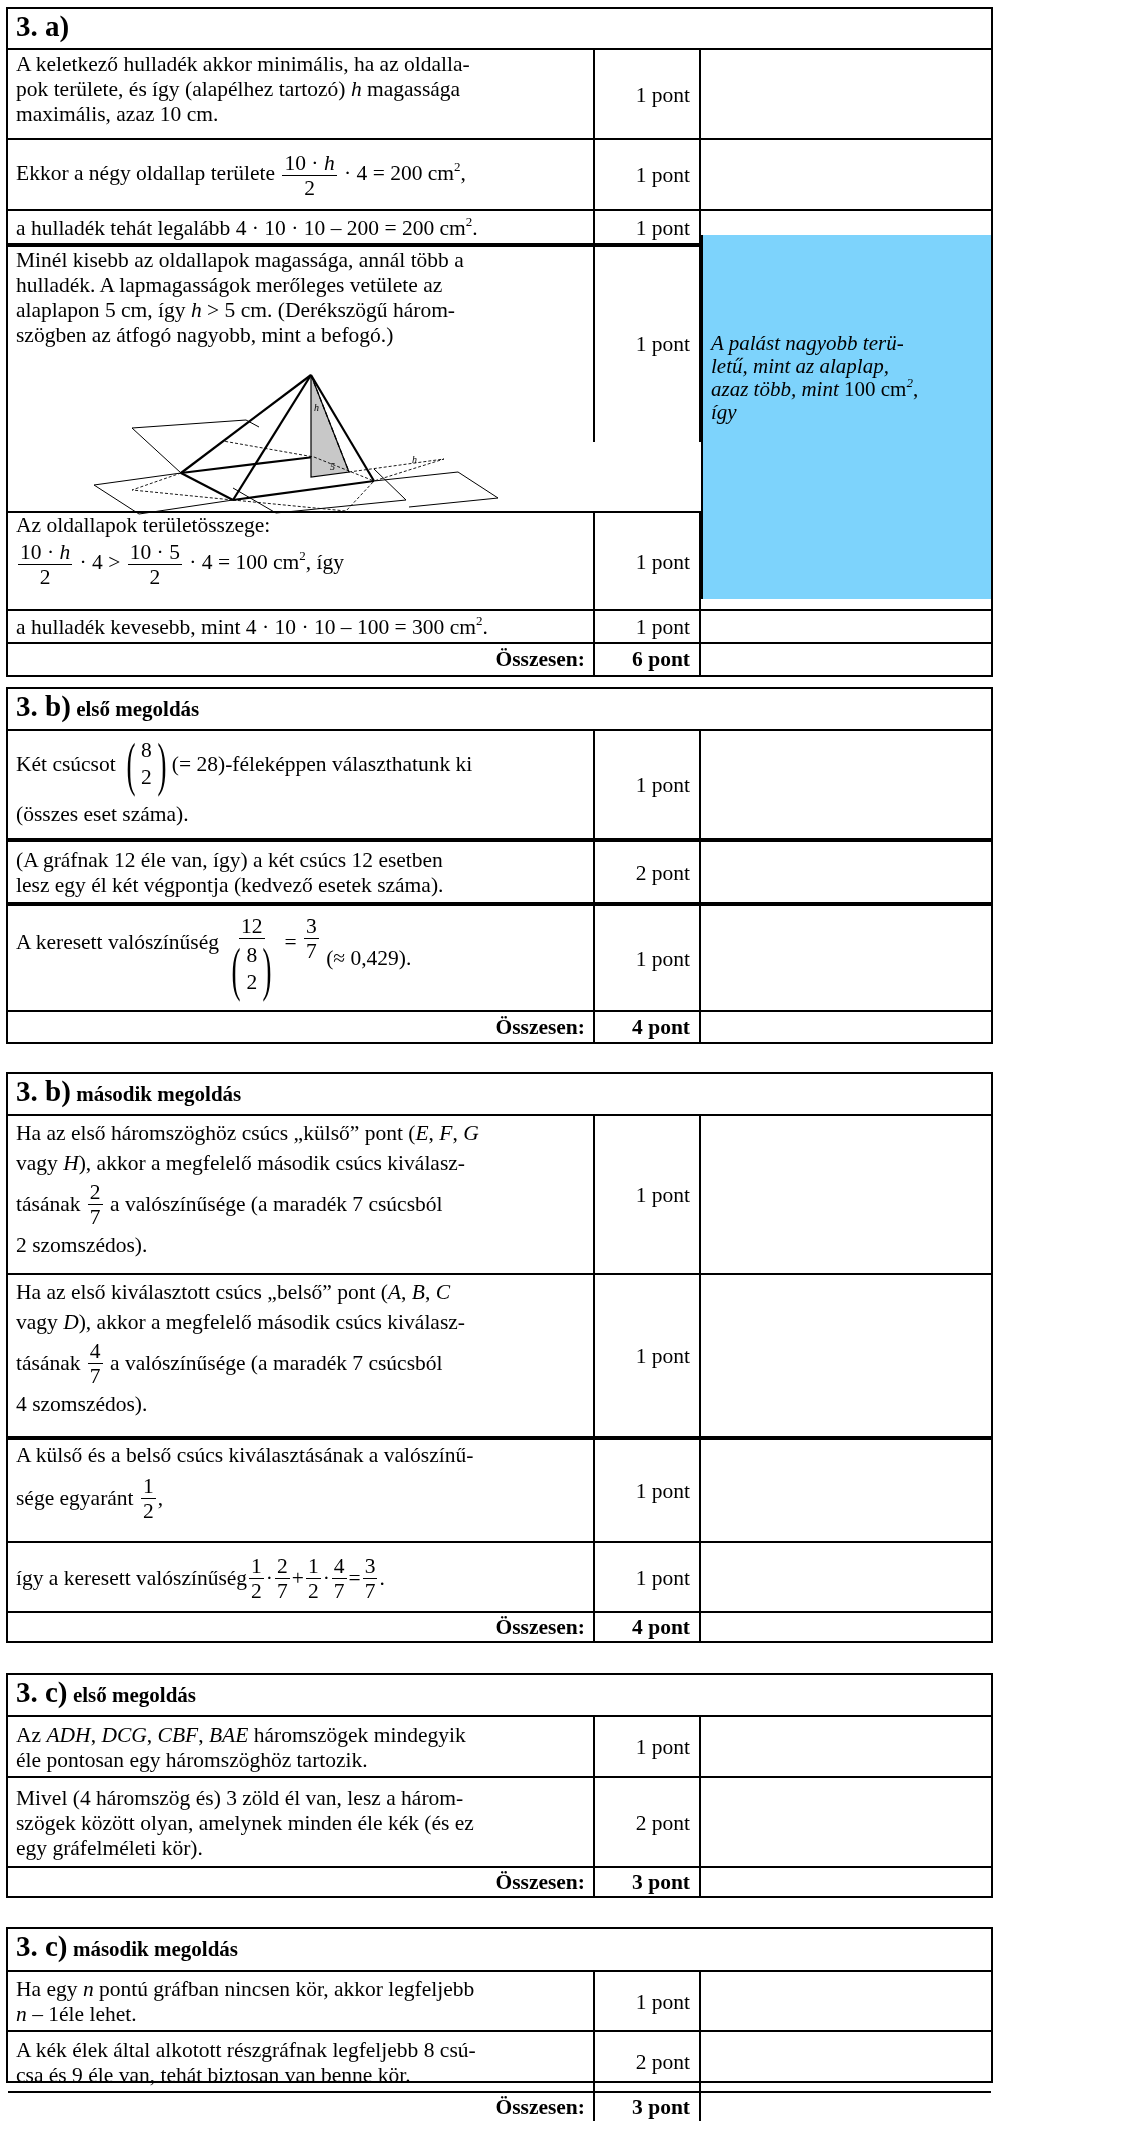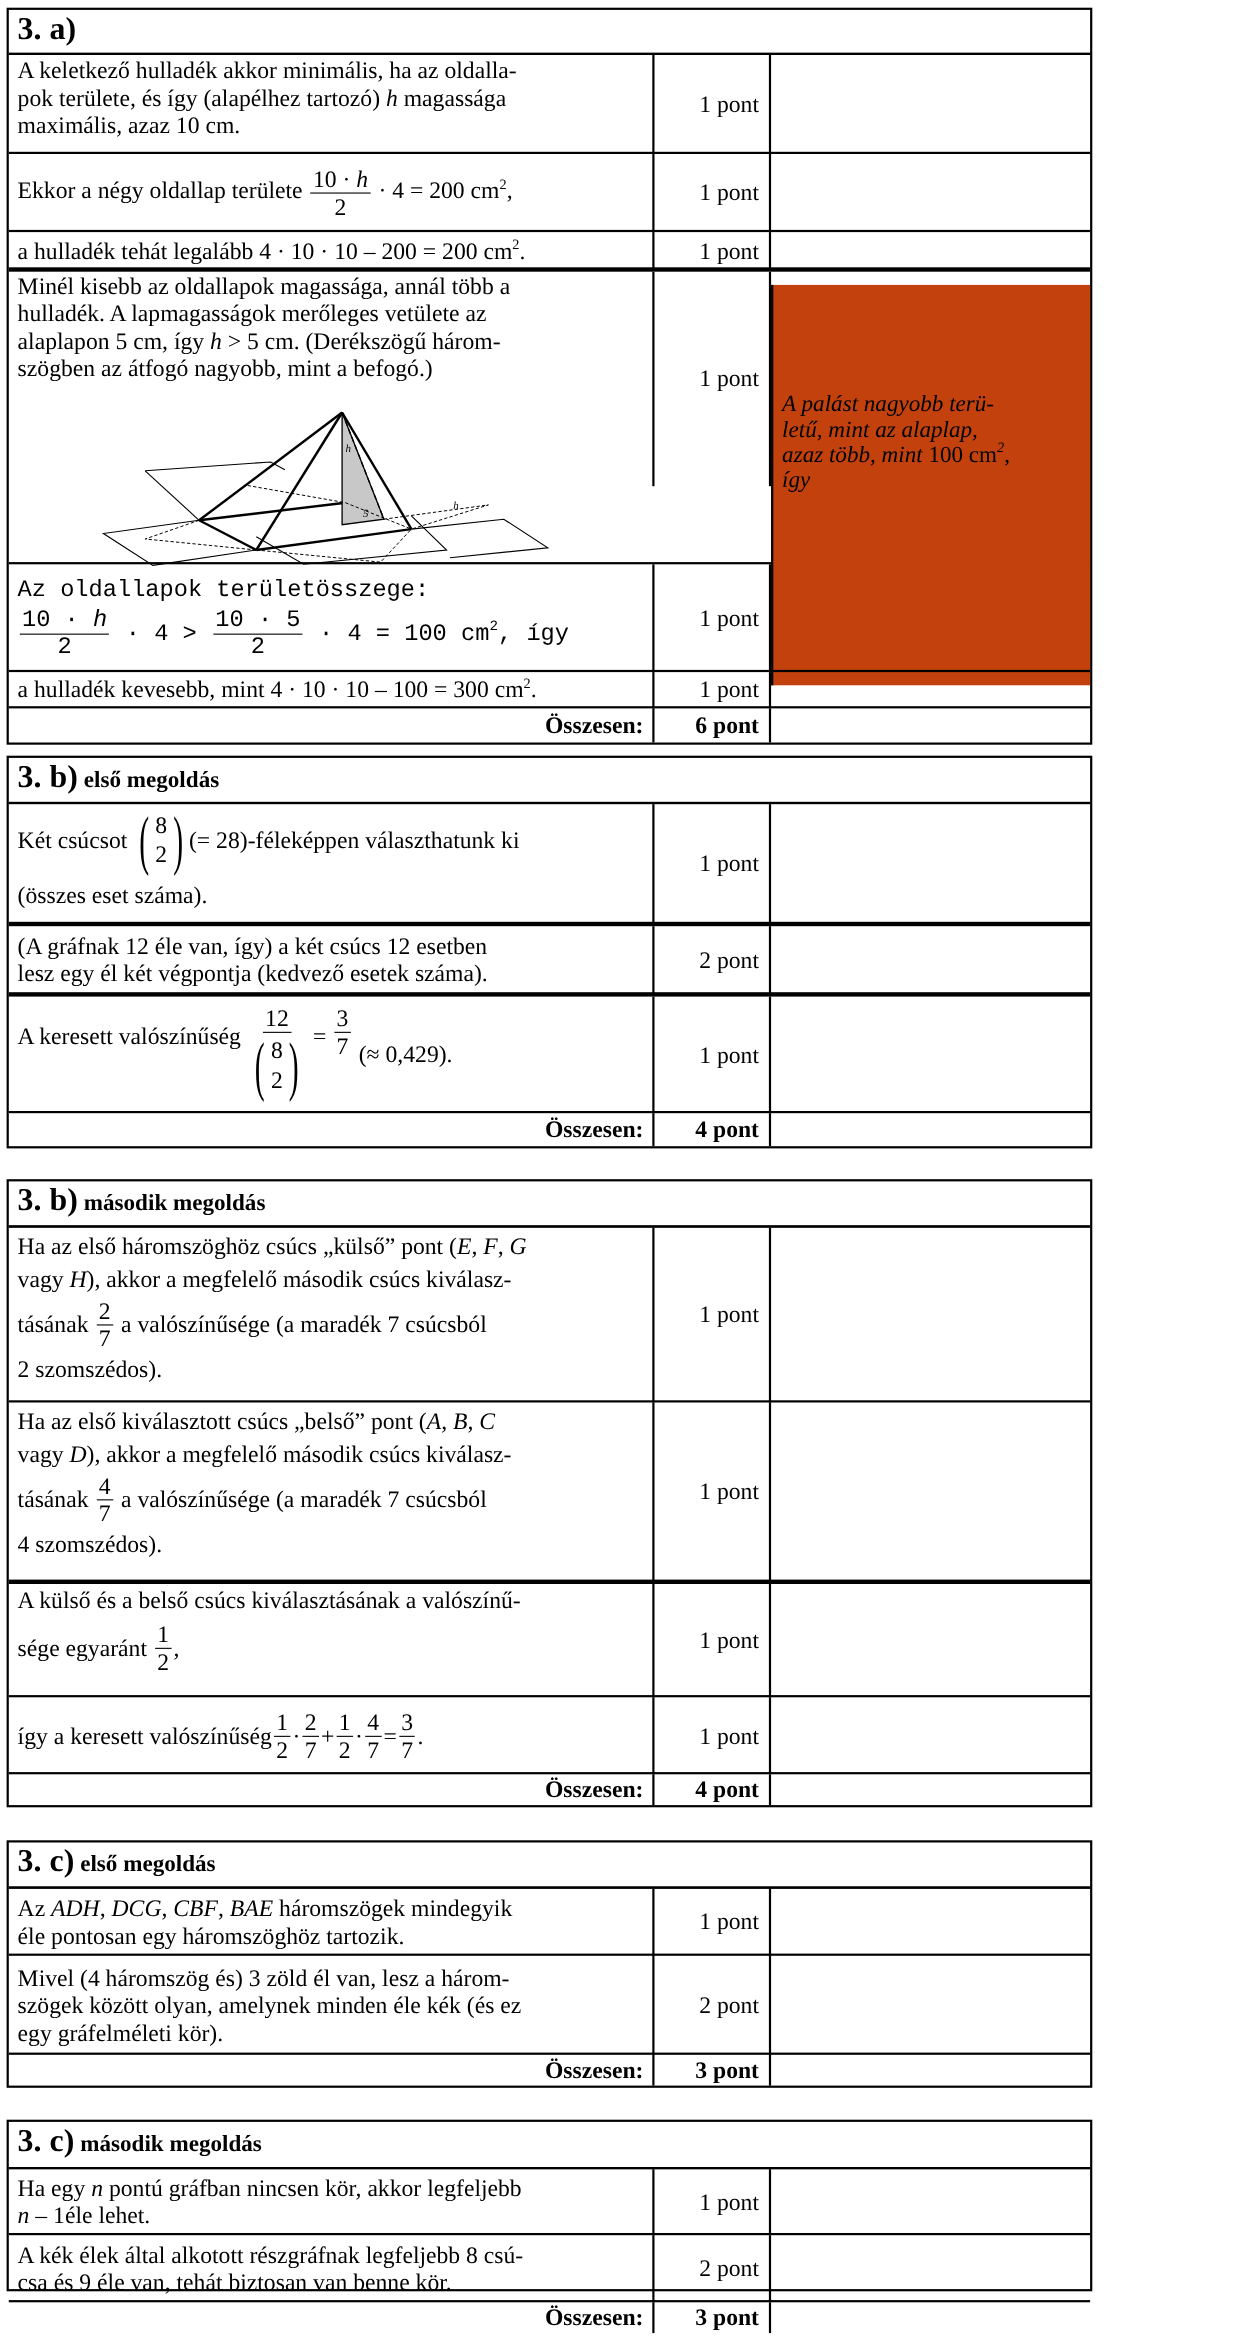--- a/index.html
+++ b/index.html
@@ -119,38 +119,38 @@
         <text x="328" y="92" font-size="10" font-style="italic" font-family="Liberation Serif, serif">h</text>
       </svg>
     </div>
     <div class="c2" style="bottom:0;">
         <span>1 pont</span>
       </div>
     <div class="c3"></div>
   </div>
 
   <div class="row bt" style="top:502px;height:100px;">
-    <div class="c1" style="padding-top:12px;font-family:Liberation Mono, monospace;">
+    <div class="c1" style="padding-top:0;">
       <div>Az oldallapok területösszege:</div>
       <div style="margin-top:2px;">
         <span class="frac">
             <span class="n"><span>10 · </span><i class="v">h</i></span>
             <span>2</span>
           </span><span> · 4 &gt; </span><span class="frac">
             <span class="n">10 · 5</span>
             <span>2</span>
           </span><span> · 4 = 100 cm</span><sup>2</sup><span>, így</span>
       </div>
     </div>
     <div class="c2">
         <span>1 pont</span>
       </div>
   </div>
 
-  <div style="position:absolute;left:693px;right:0;top:250px;height:364px;border-left:2px solid #000;box-sizing:border-box;background:#c2410c;">
+  <div style="position:absolute;left:693px;right:0;top:226px;height:364px;border-left:2px solid #000;box-sizing:border-box;background:#7dd3fc;">
     <div class="note">
       <div>A palást nagyobb terü-</div>
       <div>letű, mint az alaplap,</div>
       <div><span>azaz több, mint </span><span class="up">100 cm</span><sup class="up">2</sup><span class="up">,</span></div>
       <div>így</div>
     </div>
   </div>
 
   <div class="row bt" style="top:600px;height:35px;">
     <div class="c1 vc">

